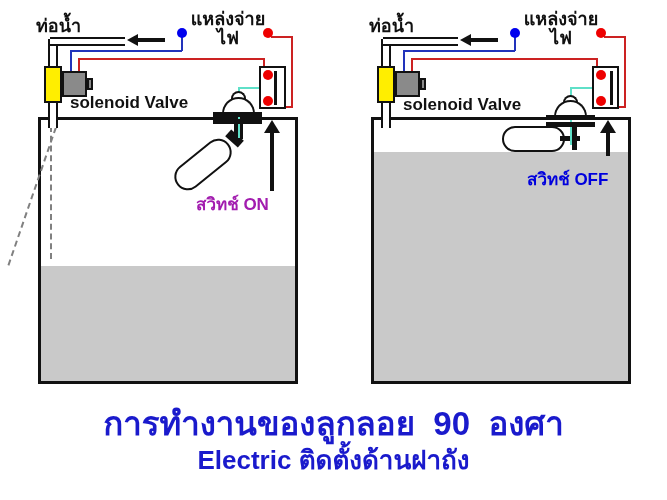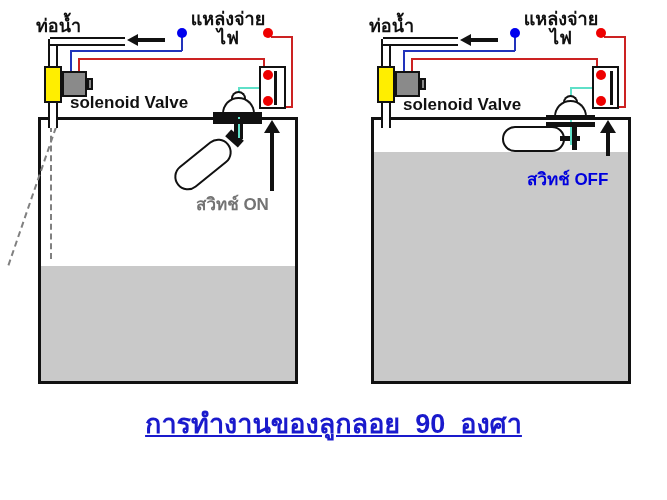--- a/index.html
+++ b/index.html
@@ -23,27 +23,27 @@
   .lbl-pipe{font-size:18px;}
   .supply-block{position:absolute;width:96px;text-align:center;font-weight:bold;font-size:18px;color:#111;line-height:19px;z-index:6;}
   .lbl-valve{font-size:17px;}
   .switch-box{position:absolute;border:2px solid #111;background:#fff;box-sizing:border-box;z-index:4;}
   .solen-y{position:absolute;background:#ffee00;border:2px solid #111;box-sizing:border-box;z-index:4;}
   .solen-c{position:absolute;background:#8a8a8a;border:2px solid #111;box-sizing:border-box;z-index:4;}
   .dome{position:absolute;background:#fff;border:2px solid #111;border-bottom:none;border-radius:17px 17px 0 0;box-sizing:border-box;z-index:4;}
   .float-capsule{position:absolute;background:#fff;border:2px solid #111;border-radius:14px;box-sizing:border-box;z-index:4;}
   .dash{position:absolute;border-left:2px dashed #808080;z-index:2;}
   .state-lbl{position:absolute;font-size:17px;font-weight:bold;white-space:nowrap;z-index:6;}
-  .on-col{color:#737373;}
+  .on-col{color:#a21caf;}
   .off-col{color:#0000dd;}
   .watermark{position:absolute;left:0;width:667px;text-align:center;z-index:2;
              font-family:"Liberation Serif",serif;font-weight:bold;font-size:19px;
              color:#a5a5a5;letter-spacing:1px;}
   .title{position:absolute;left:0;width:667px;text-align:center;color:#1a1acc;font-weight:bold;z-index:6;}
-  .title .t1{font-size:27px;line-height:36px;white-space:pre;text-decoration:underline;}
+  .title .t1{font-size:33px;line-height:36px;white-space:pre;}
   .title .t2{font-size:26px;line-height:36px;white-space:pre;}
 </style>
 </head>
 <body>
 
 <div class="frame">
 
   <div>
 
     <div class="tank" style="left:38px;top:117px;width:260px;height:267px;"></div>
@@ -161,15 +161,16 @@
     <div class="wire w-cyan" style="left:570px;top:127px;width:2px;height:18px;z-index:5;"></div>
 
     <div class="arrow-up-head" style="left:600px;top:120px;"></div>
     <div class="blackbar" style="left:606px;top:132px;width:4px;height:24px;"></div>
     <div class="state-lbl off-col" style="left:527px;top:165px;">สวิทช์ OFF</div>
   </div>
 
 
   <div class="title" style="top:406px;">
     <div class="t1">การทำงานของลูกลอย  90  องศา</div>
+    <div class="t2">Electric ติดตั้งด้านฝาถัง</div>
   </div>
 
 </div>
 
 </body></html>

